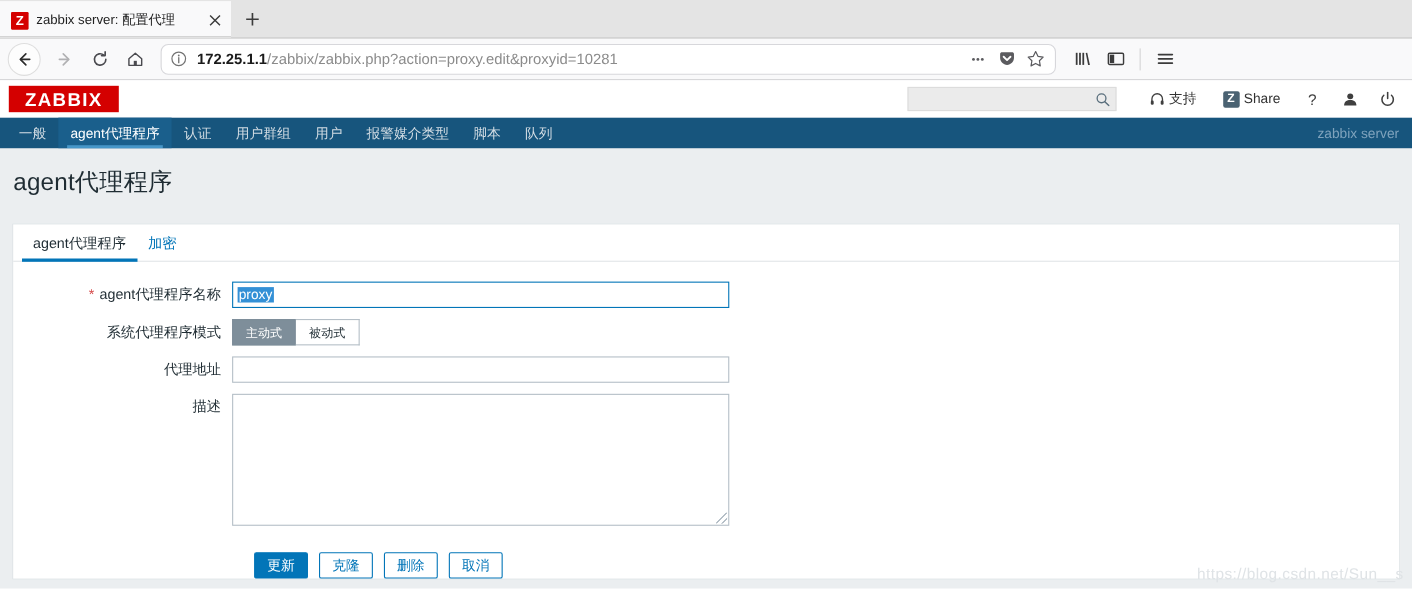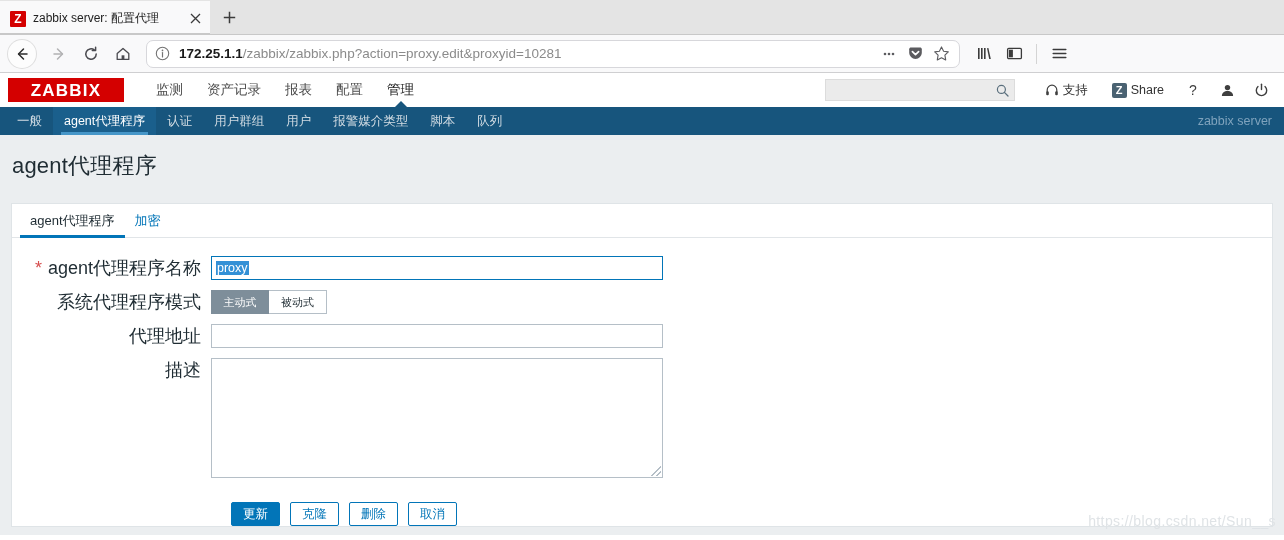--- a/index.html
+++ b/index.html
@@ -111,21 +111,21 @@
 
   
   .zx-header {
     height: 34px; background: #ffffff;
     display: flex; align-items: center;
     padding: 0 10px 0 8px;
     box-sizing: border-box;
     position: relative;
   }
   .zx-logo {
-    width: 116px; height: 24px;
+    width: 100px; height: 24px;
     background: #d40000;
     display: flex; align-items: center; justify-content: center;
     margin-right: 20px; flex: 0 0 auto;
   }
   .zx-logo span {
     color: #ffffff; font-size: 17px; font-weight: bold;
     letter-spacing: 1.2px; font-family: "Liberation Sans", sans-serif;
     line-height: 1;
   }
   .zx-mainnav { display: flex; align-items: center; height: 34px; }
@@ -233,21 +233,21 @@
   }
 
   .form { padding: 18px 0 0 0; }
   .frow {
     display: flex; align-items: flex-start;
     margin-bottom: 10px;
   }
   .flabel {
     width: 199px; flex: 0 0 199px;
     text-align: right; padding-right: 10px;
-    font-size: 18px; color: #1f2c33;
+    font-size: 13px; color: #1f2c33;
     line-height: 24px; box-sizing: border-box;
     white-space: nowrap;
   }
   .flabel .req { color: #d64e4e; margin-right: 1px; }
   .fctl { flex: 1 1 auto; }
 
   .inp {
     width: 452px; height: 24px; box-sizing: border-box;
     border: 1px solid #b5bfc7; background: #fff;
     font-size: 12.5px; color: #1f2c33;
@@ -406,37 +406,20 @@
         <svg width="17" height="17" viewBox="0 0 17 17">
           <path d="M2.2 4.6 H14.8 M2.2 8.5 H14.8 M2.2 12.4 H14.8" stroke="#3b3b3b" stroke-width="1.5" stroke-linecap="round"></path>
         </svg>
       </div>
     </div>
   </div>
 
   <div class="zx-header">
     <div class="zx-logo">
       <span>ZABBIX</span>
-    </div>
-    <div class="zx-mainnav">
-      <div class="mn">
-        <span>监测</span>
-      </div>
-      <div class="mn">
-        <span>资产记录</span>
-      </div>
-      <div class="mn">
-        <span>报表</span>
-      </div>
-      <div class="mn">
-        <span>配置</span>
-      </div>
-      <div class="mn active">
-        <span>管理</span>
-      </div>
     </div>
 
     <div class="zx-header-right">
       <div class="zx-search">
         <input type="text" value="" placeholder="" style="">
         <span class="s-ico">
           <svg width="13" height="13" viewBox="0 0 13 13">
             <circle cx="5.4" cy="5.4" r="4" stroke="#5a6f7d" stroke-width="1.2" fill="none"></circle>
             <path d="M8.4 8.4 L12 12" stroke="#5a6f7d" stroke-width="1.3" stroke-linecap="round"></path>
           </svg>

